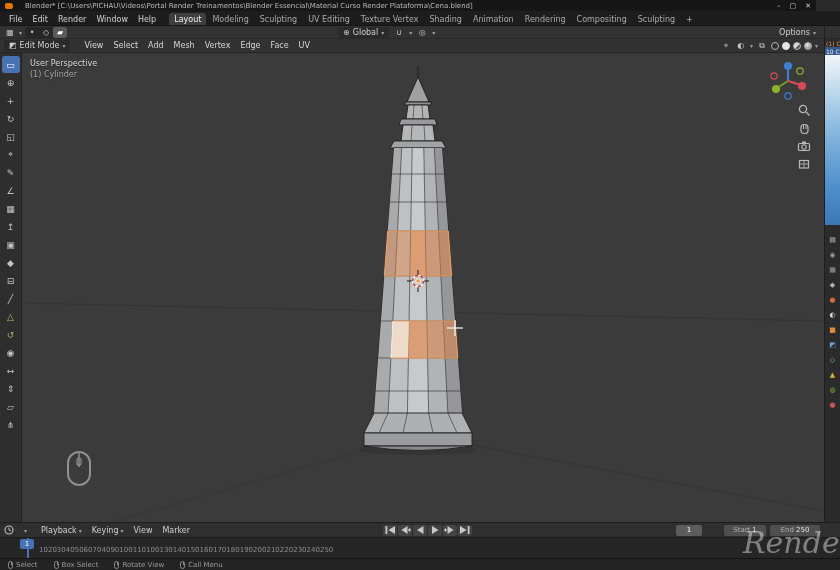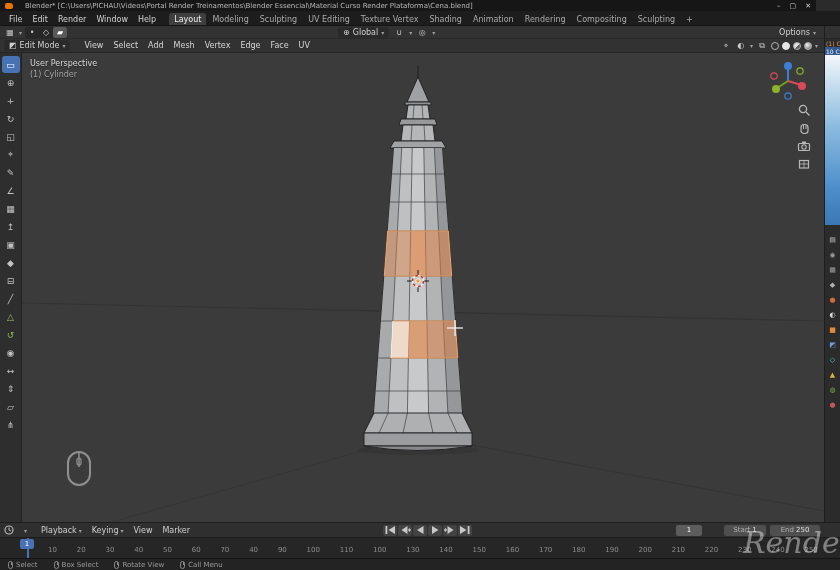--- a/index.html
+++ b/index.html
@@ -85,21 +85,21 @@
   .tr-btn{width:14px;height:11px;background:#434343;border-radius:2px;display:flex;align-items:center;justify-content:center}
   .frame-field{position:absolute;left:676px;width:26px;height:11px;background:#5c5c5c;border-radius:2px;
     color:#fff;font-size:7px;display:flex;align-items:center;justify-content:center}
   .range-field{position:absolute;height:11px;background:#4f4f4f;border-radius:2px;color:#e0e0e0;font-size:7px;
     display:flex;align-items:center;justify-content:center;gap:2px;padding:0 3px}
   .range-field .lbl{color:#b0b0b0}
   .start-field{left:724px;width:42px}
   .end-field{left:770px;width:50px}
 
   .ruler{position:absolute;left:0;top:537px;width:840px;height:21px;background:#262626;border-top:1px solid #1b1b1b}
-  .ticks{position:absolute;left:48px;right:22px;bottom:4px;display:flex;justify-content:space-between;
+  .ticks{position:absolute;left:39px;right:22px;bottom:4px;display:flex;
     font-size:7px;color:#8e8e8e}
   .tick{min-width:0;text-align:center}
   .playhead{position:absolute;left:27px;top:0;bottom:0;width:2px;background:var(--accent)}
   .playhead-label{position:absolute;left:20px;top:1px;min-width:14px;height:10px;background:var(--accent);
     border-radius:2px;color:#fff;font-size:7px;display:flex;align-items:center;justify-content:center;padding:0 2px}
 
   
   .statusbar{position:absolute;left:0;top:558px;width:840px;height:12px;background:#232323;
     border-top:1px solid #141414;display:flex;align-items:center;gap:16px;padding-left:8px;font-size:7px;color:#9a9a9a}
   .sb-item{display:flex;align-items:center;gap:3px;white-space:nowrap}

